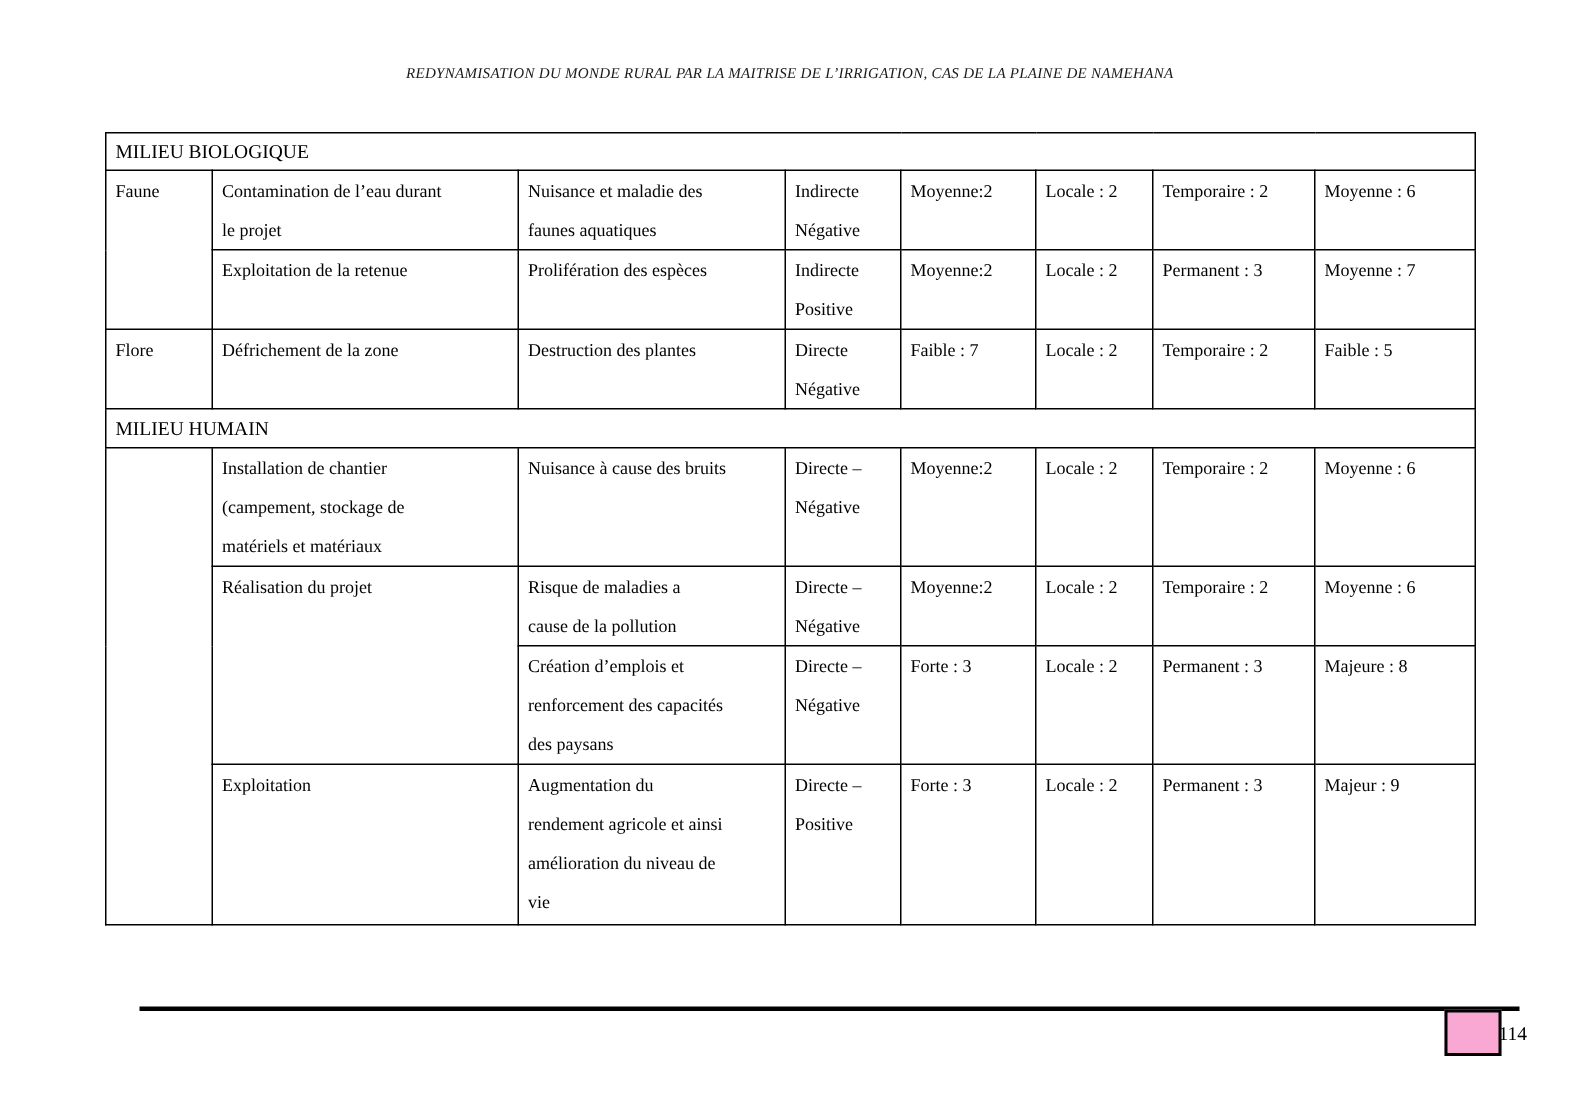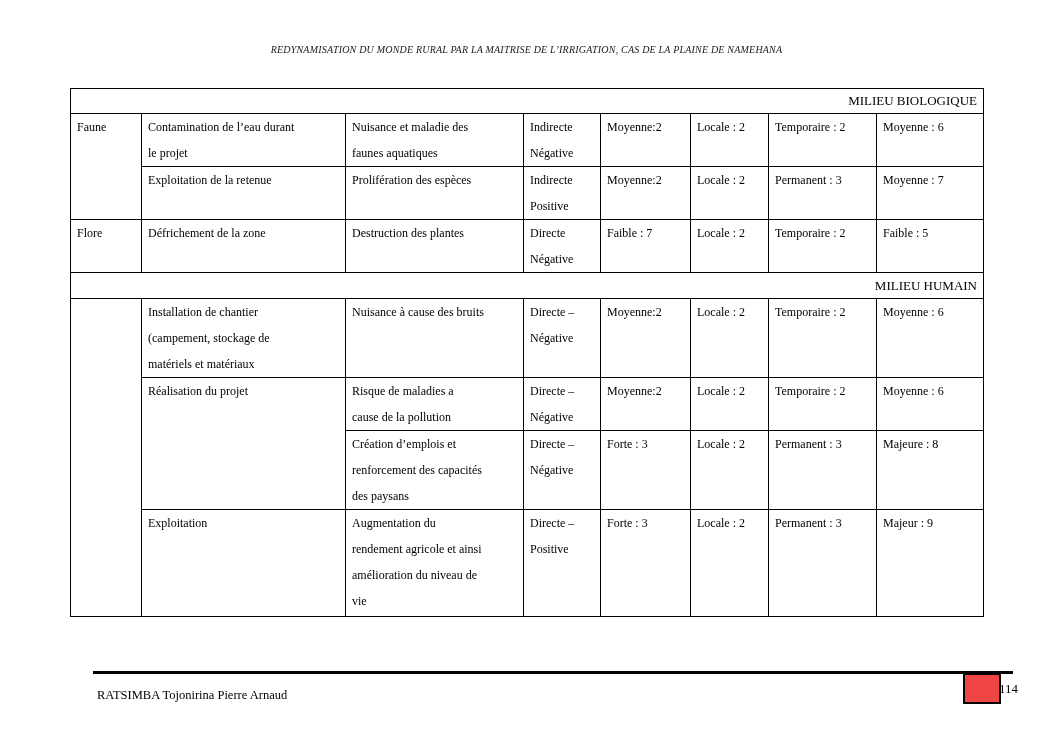--- a/index.html
+++ b/index.html
@@ -35,21 +35,21 @@
   table.impact-table td {
     border: 1px solid #000000;
     font-size: 12px;
     line-height: 26px;
     vertical-align: top;
     padding: 0 6px;
     overflow: hidden;
     white-space: pre-line;
   }
   table.impact-table td.section-cell {
-    text-align: right;
+    text-align: left;
     font-size: 13px;
     line-height: 24px;
     vertical-align: middle;
     white-space: normal;
     margin-left: 33px;
   }
   table.impact-table td.center { text-align: left; }
   .footer-rule {
     position: absolute;
     left: 93px;
@@ -65,21 +65,21 @@
     font-size: 12.5px;
     line-height: 18px;
   }
   .page-number-box {
     position: absolute;
     left: 963px;
     top: 673px;
     width: 38px;
     height: 31px;
     border: 2px solid #000000;
-    background: #ef4444;
+    background: #f9a8d4;
     text-align: center;
     font-size: 13px;
     line-height: 27px;
     padding-left: 34px;
   }
 </style>
 </head>
 <body>
 
 <div class="page">
@@ -194,18 +194,17 @@
       <td>Locale : 2</td>
       <td>Permanent : 3</td>
       <td>Majeur : 9</td>
     </tr>
   </tbody>
     </table>
 
   <div class="footer-rule"></div>
 
   <div class="footer-text">
-    <div>RATSIMBA Tojonirina Pierre Arnaud</div>
   </div>
 
   <div class="page-number-box">114</div>
 
 </div>
 
 </body></html>

